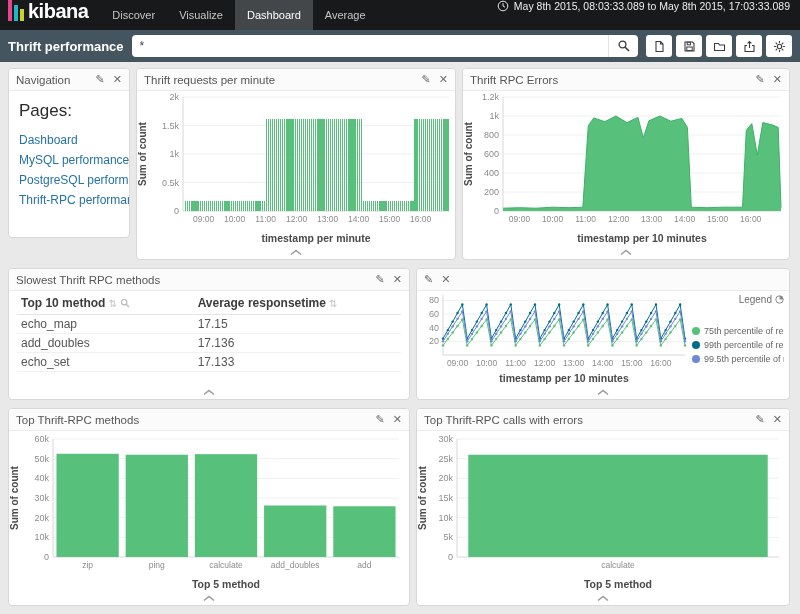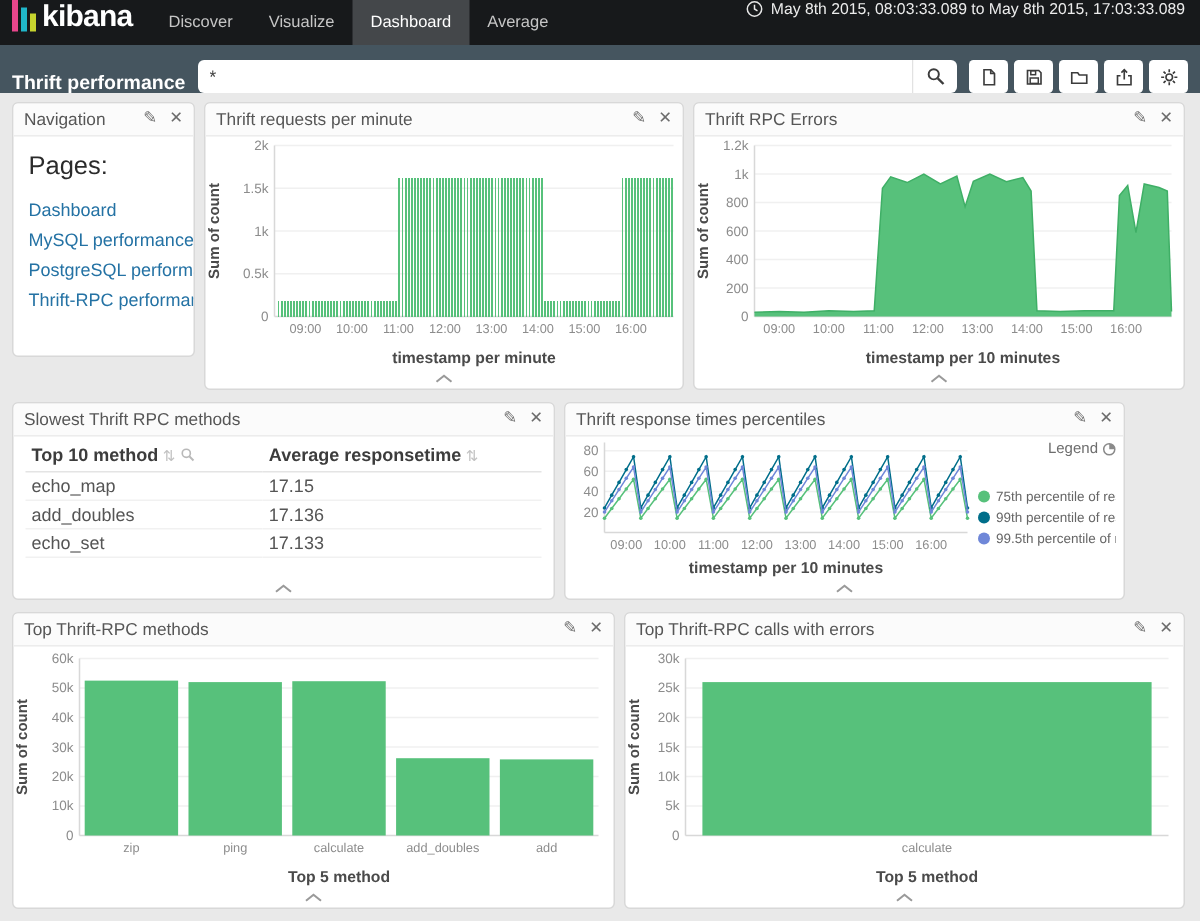--- a/index.html
+++ b/index.html
@@ -11,21 +11,21 @@
   .logo-bars{display:flex;align-items:flex-end;gap:2px;height:21px;margin-right:4px}
   .logo-bars i{display:block;width:4px;height:21px}
   .logo-bars i:nth-child(2){height:16px}
   .logo-bars i:nth-child(3){height:12px}
   .logo-text{font-size:20px;font-weight:bold;letter-spacing:-.5px;line-height:1;color:#fff}
   .nav-menu{display:flex;height:100%}
   .nav-item{padding:0 12px;line-height:30px;font-size:11px;color:#c6c6c6;cursor:pointer;white-space:nowrap}
   .nav-item.active{background:#44474a;color:#fff}
   .nav-time{margin-left:auto;display:flex;align-items:center;gap:5px;padding-right:10px;font-size:10.5px;color:#ececec;cursor:pointer;white-space:nowrap}
   
-  .toolbar{height:32px;background:#45555f;display:flex;align-items:flex-end;padding:0 8px;gap:8px}
+  .toolbar{height:32px;background:#45555f;display:flex;align-items:center;padding:0 8px;gap:8px}
   .toolbar-title{color:#fff;font-size:13px;font-weight:bold;white-space:nowrap}
   .searchbox{flex:1;display:flex;height:22px}
   .searchbox input{flex:1;border:none;border-radius:4px 0 0 4px;padding:0 8px;font-size:12px;color:#444;outline:none;background:#fff}
   .search-btn{width:30px;background:#fff;border:none;border-left:1px solid #e2e2e2;border-radius:0 4px 4px 0;display:flex;align-items:center;justify-content:center;cursor:pointer}
   .toolbar-actions{display:flex;gap:4px}
   .tool-btn{width:26px;height:22px;background:#fff;border:none;border-radius:3px;display:flex;align-items:center;justify-content:center;cursor:pointer}
   
   .content{padding:6px 8px 0}
   .row{display:flex;gap:6px;margin-bottom:8px;align-items:flex-start}
   .panel{background:#fff;border:1px solid #d8d8d8;border-radius:4px;display:flex;flex-direction:column;overflow:hidden}
@@ -362,21 +362,21 @@
             <svg width="16" height="7">
               <polyline points="3,5.5 8,1.5 13,5.5" fill="none" stroke="#9a9a9a" stroke-width="1.4"></polyline>
             </svg>
           </span>
       </div>
     </div>
   </div>
 
   <div class="row">
 
-    <div class="panel" style="width:362px;height:132px">
+    <div class="panel" style="width:402px;height:132px">
       <div class="panel-header">
         <span class="panel-title">Slowest Thrift RPC methods</span>
         <span class="panel-actions">
           <span class="pa-icon">✎</span>
           <span class="pa-icon">✕</span>
         </span>
       </div>
       <div class="panel-body table-wrap">
         <table>
           <thead>
@@ -412,21 +412,20 @@
         <span class="collapse-btn">
             <svg width="16" height="7">
               <polyline points="3,5.5 8,1.5 13,5.5" fill="none" stroke="#9a9a9a" stroke-width="1.4"></polyline>
             </svg>
           </span>
       </div>
     </div>
 
     <div class="panel" style="width:374px;height:132px">
       <div class="panel-header">
-        <span class="panel-title">Thrift response times percentiles</span>
         <span class="panel-actions">
           <span class="pa-icon">✎</span>
           <span class="pa-icon">✕</span>
         </span>
       </div>
       <div class="panel-body">
         <svg width="272" height="94">
             <line x1="26" x2="268" y1="50.36363636363636" y2="50.36363636363636" stroke="#f0f0f0"></line>
             <text x="22" y="53.36363636363636" font-size="9" fill="#8c8c8c" text-anchor="end" font-weight="normal">20</text>
             <line x1="26" x2="268" y1="36.72727272727273" y2="36.72727272727273" stroke="#f0f0f0"></line>

